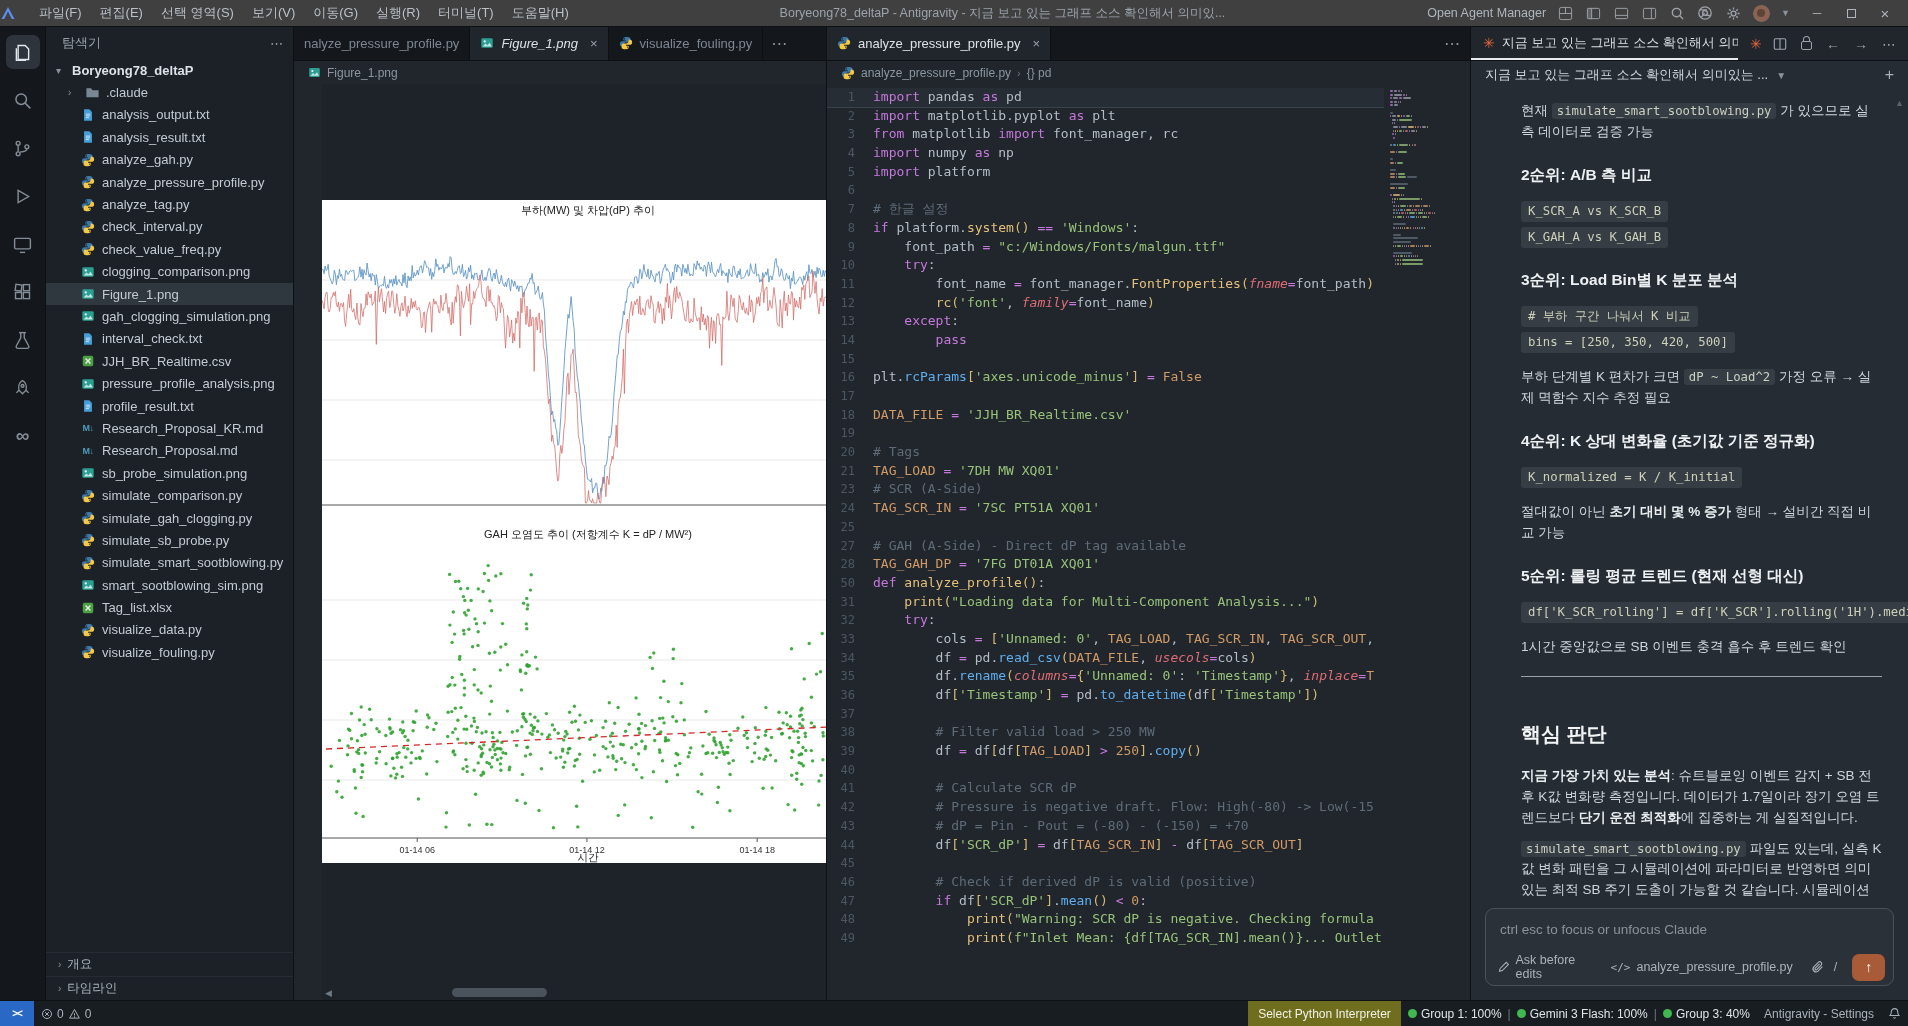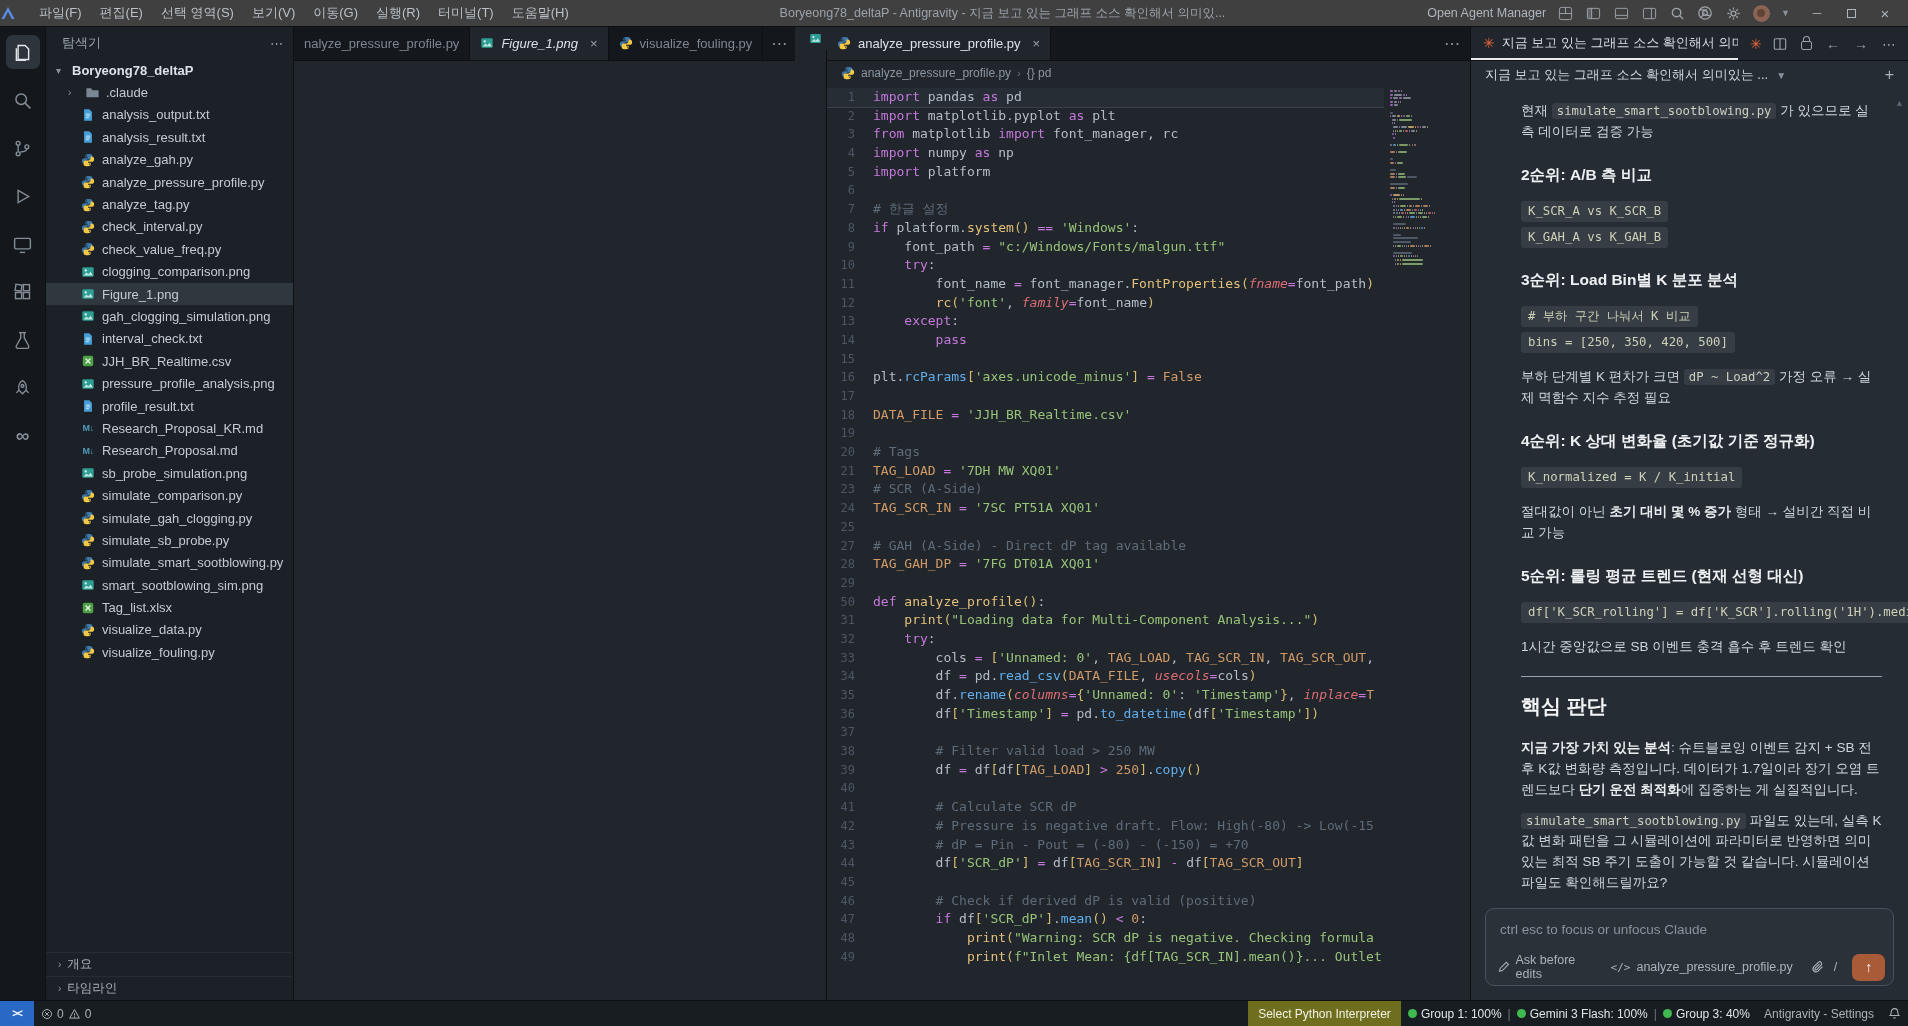--- a/index.html
+++ b/index.html
@@ -56,21 +56,21 @@
        border-right:1px solid #0e1114;white-space:nowrap;}
   .tab.active{background:#20262c;color:#dbe1e7;}
   .tab .close{margin-left:6px;color:#9aa2ab;font-size:13px;}
   .tab .ficon{width:15px;height:15px;display:flex;}
   .tab-more{display:flex;align-items:center;padding:0 8px;color:#8a929b;}
   .breadcrumb{height:23px;display:flex;align-items:center;gap:6px;padding-left:14px;font-size:12px;
               color:#8b95a0;flex:0 0 23px;background:#20262c;}
   .breadcrumb .sep{color:#6b747f;font-size:11px;}
 
   
-  #group1{width:533px;display:flex;flex-direction:row;background:#20262c;border-right:1px solid #0e1114;position:relative;}
+  #group1{width:533px;display:flex;flex-direction:column;background:#20262c;border-right:1px solid #0e1114;position:relative;}
   #imgview{flex:1;position:relative;background:#1d2329;overflow:hidden;margin-left:28px;}
   #figwrap{position:absolute;left:0;top:116px;width:532px;height:663px;background:#fff;}
   #hscroll{position:absolute;left:0;bottom:2px;height:11px;width:100%;display:flex;align-items:center;}
   #hscroll .arr{color:#6f7984;font-size:9px;padding:0 3px;}
   #hscroll .thumb{position:absolute;left:130px;width:95px;height:9px;border-radius:5px;background:#4a525c;}
 
   
   #group2{width:644px;display:flex;flex-direction:column;background:#20262c;border-right:1px solid #0e1114;position:relative;}
   #codearea{flex:1;position:relative;overflow:hidden;font-size:13px;line-height:18.7px;}
   #code-lines{position:absolute;left:0;top:4px;right:86px;overflow:hidden;}
@@ -96,21 +96,21 @@
   .locki{width:11px;height:9px;border:1.4px solid #9aa2ab;border-radius:2px;position:relative;margin-top:4px;}
   .locki::before{content:"";position:absolute;left:1.2px;top:-6px;width:5px;height:5px;border:1.4px solid #9aa2ab;
                  border-bottom:none;border-radius:4px 4px 0 0;}
   #chat-header{height:28px;flex:0 0 28px;display:flex;align-items:center;padding:0 14px;font-size:13px;color:#cfd6dd;}
   #chat-header .chev{margin-left:8px;color:#8a929b;font-size:10px;}
   #chat-header .plus{margin-left:auto;font-size:16px;color:#aab2ba;}
   #chat-body{flex:1;overflow:hidden;padding:6px 26px 0 50px;position:relative;font-size:13.5px;line-height:1.55;color:#ced5dc;}
   #chat-body .scrollhint{position:absolute;right:4px;top:8px;color:#59626d;font-size:9px;}
   .blk-p{margin:6px 0 10px;}
   .blk-h2{font-size:15.5px;font-weight:bold;color:#eef1f4;margin:20px 0 14px;}
-  .blk-h1{font-size:20px;font-weight:bold;color:#f2f4f6;margin:14px 0 16px;}
+  .blk-h1{font-size:20px;font-weight:bold;color:#f2f4f6;margin:42px 0 16px;}
   .blk-hr{border:none;border-top:1.5px solid #9aa3ad;margin:18px 0 6px;}
   .blk-code{margin:14px 0 14px;}
   .blk-code .cl{display:table;background:#363d45;color:#cdd1b8;border-radius:3px;padding:1px 7px;margin-bottom:5px;
                 font-family:"DejaVu Sans Mono",monospace;font-size:12.3px;white-space:pre;}
   .inl-code{background:#363d45;color:#ccd0c0;border-radius:3px;padding:1px 5px;
             font-family:"DejaVu Sans Mono",monospace;font-size:12.3px;}
   .bold{font-weight:bold;color:#e9edf0;}
   #chat-input{flex:0 0 78px;margin:8px 14px 14px;border:1px solid #4a515a;border-radius:9px;background:#2b3138;
               display:flex;flex-direction:column;overflow:hidden;}
   #ci-top{flex:1;display:flex;align-items:center;padding:0 14px;color:#8a929b;font-size:13.5px;}
@@ -1169,21 +1169,20 @@
             <div class="code-line"><span class="ln">17</span><span class="lc"></span></div>
             <div class="code-line"><span class="ln">18</span><span class="lc"><span class="tk-n">DATA_FILE </span><span class="tk-k">= </span><span class="tk-s">'JJH_BR_Realtime.csv'</span></span></div>
             <div class="code-line"><span class="ln">19</span><span class="lc"></span></div>
             <div class="code-line"><span class="ln">20</span><span class="lc"><span class="tk-c"># Tags</span></span></div>
             <div class="code-line"><span class="ln">21</span><span class="lc"><span class="tk-n">TAG_LOAD </span><span class="tk-k">= </span><span class="tk-s">'7DH MW XQ01'</span></span></div>
             <div class="code-line"><span class="ln">23</span><span class="lc"><span class="tk-c"># SCR (A-Side)</span></span></div>
             <div class="code-line"><span class="ln">24</span><span class="lc"><span class="tk-n">TAG_SCR_IN </span><span class="tk-k">= </span><span class="tk-s">'7SC PT51A XQ01'</span></span></div>
             <div class="code-line"><span class="ln">25</span></div>
             <div class="code-line"><span class="ln">27</span><span class="lc"><span class="tk-c"># GAH (A-Side) - Direct dP tag available</span></span></div>
             <div class="code-line"><span class="ln">28</span><span class="lc"><span class="tk-n">TAG_GAH_DP </span><span class="tk-k">= </span><span class="tk-s">'7FG DT01A XQ01'</span></span></div>
-            <div class="code-line"><span class="ln">29</span><span class="lc"></span></div>
             <div class="code-line"><span class="ln">50</span><span class="lc"><span class="tk-k">def </span><span class="tk-f">analyze_profile</span><span class="tk-y">()</span><span class="tk-d">:</span></span></div>
             <div class="code-line"><span class="ln">31</span><span class="lc"><span class="tk-d">    </span><span class="tk-f">print</span><span class="tk-y">(</span><span class="tk-s">"Loading data for Multi-Component Analysis..."</span><span class="tk-y">)</span></span></div>
             <div class="code-line"><span class="ln">32</span><span class="lc"><span class="tk-k">    try</span><span class="tk-d">:</span></span></div>
             <div class="code-line"><span class="ln">33</span><span class="lc"><span class="tk-d">        cols </span><span class="tk-k">= </span><span class="tk-y">[</span><span class="tk-s">'Unnamed: 0'</span><span class="tk-d">, </span><span class="tk-n">TAG_LOAD</span><span class="tk-d">, </span><span class="tk-n">TAG_SCR_IN</span><span class="tk-d">, </span><span class="tk-n">TAG_SCR_OUT</span><span class="tk-d">,</span></span></div>
             <div class="code-line"><span class="ln">34</span><span class="lc"><span class="tk-d">        df </span><span class="tk-k">= </span><span class="tk-d">pd.</span><span class="tk-m">read_csv</span><span class="tk-y">(</span><span class="tk-n">DATA_FILE</span><span class="tk-d">, </span><span class="tk-p">usecols</span><span class="tk-k">=</span><span class="tk-d">cols</span><span class="tk-y">)</span></span></div>
             <div class="code-line"><span class="ln">35</span><span class="lc"><span class="tk-d">        df.</span><span class="tk-m">rename</span><span class="tk-y">(</span><span class="tk-p">columns</span><span class="tk-k">=</span><span class="tk-y">{</span><span class="tk-s">'Unnamed: 0'</span><span class="tk-d">: </span><span class="tk-s">'Timestamp'</span><span class="tk-y">}</span><span class="tk-d">, </span><span class="tk-p">inplace</span><span class="tk-k">=</span><span class="tk-n">T</span></span></div>
             <div class="code-line"><span class="ln">36</span><span class="lc"><span class="tk-d">        df</span><span class="tk-y">[</span><span class="tk-s">'Timestamp'</span><span class="tk-y">]</span><span class="tk-k"> = </span><span class="tk-d">pd.</span><span class="tk-m">to_datetime</span><span class="tk-y">(</span><span class="tk-d">df</span><span class="tk-y">[</span><span class="tk-s">'Timestamp'</span><span class="tk-y">])</span></span></div>
             <div class="code-line"><span class="ln">37</span><span class="lc"></span></div>
             <div class="code-line"><span class="ln">38</span><span class="lc"><span class="tk-c">        # Filter valid load &gt; 250 MW</span></span></div>
             <div class="code-line"><span class="ln">39</span><span class="lc"><span class="tk-d">        df </span><span class="tk-k">= </span><span class="tk-d">df</span><span class="tk-y">[</span><span class="tk-d">df</span><span class="tk-y">[</span><span class="tk-n">TAG_LOAD</span><span class="tk-y">]</span><span class="tk-k"> &gt; </span><span class="tk-n">250</span><span class="tk-y">]</span><span class="tk-d">.</span><span class="tk-m">copy</span><span class="tk-y">()</span></span></div>

